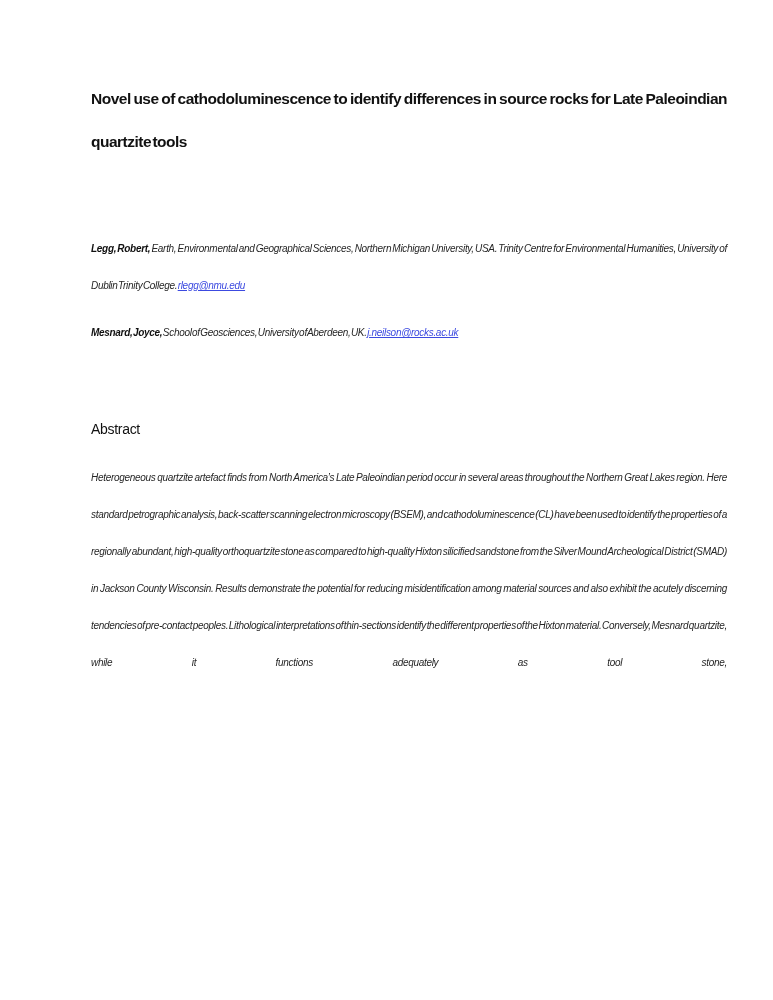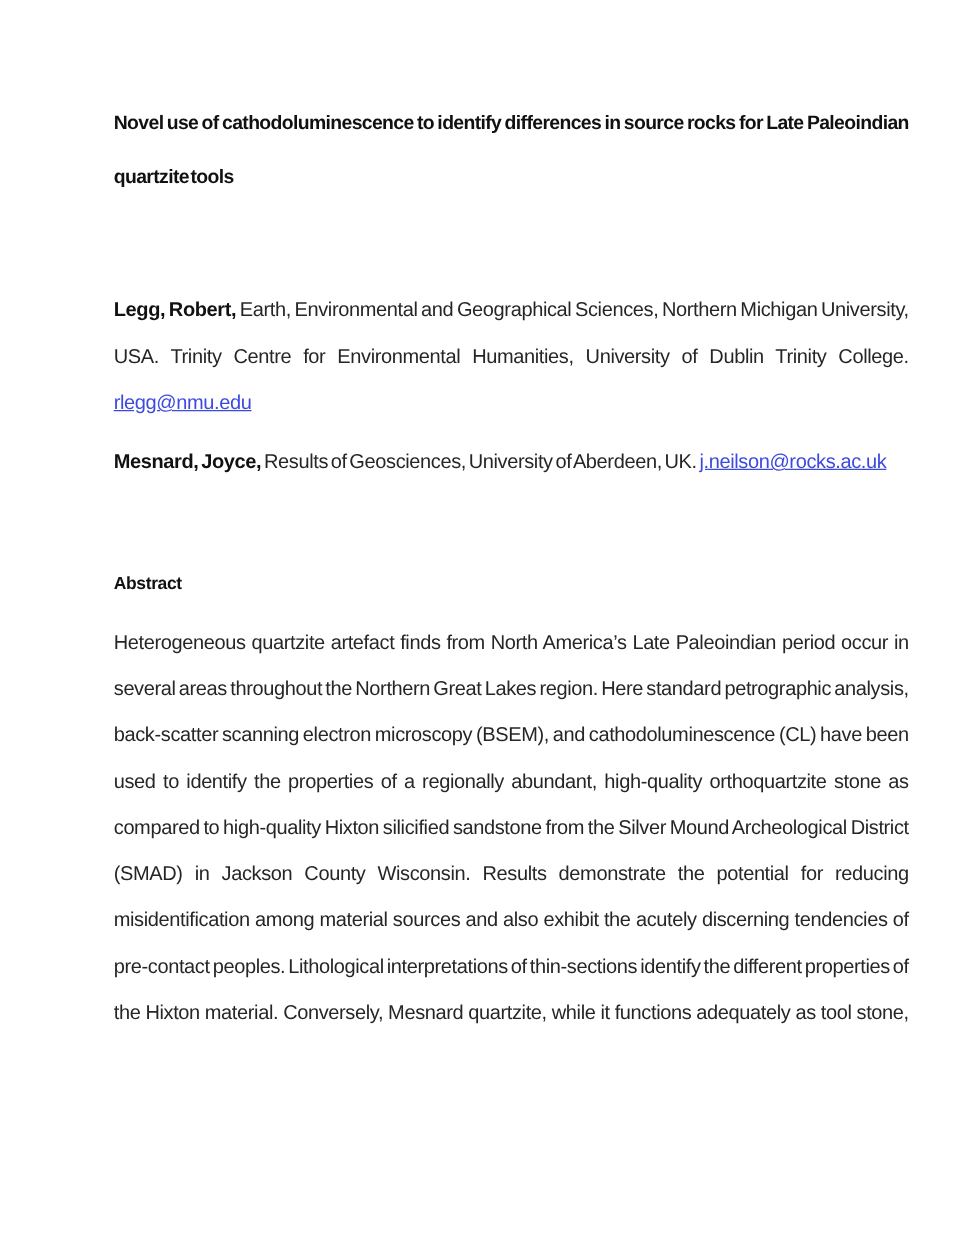--- a/index.html
+++ b/index.html
@@ -23,38 +23,39 @@
     font-size: 15.5px;
     font-weight: bold;
     color: #111111;
     line-height: 43px;
     letter-spacing: -0.5px;
     word-spacing: -2.5px;
     text-align: justify;
   }
   .para {
     margin: 0;
-    font-size: 16px;
+    font-size: 10px;
     line-height: 37px;
     letter-spacing: -0.3px;
     word-spacing: -2px;
     text-align: justify;
+    font-style: italic;
   }
   .author-block-first { margin-top: 67px; }
   .author-block { margin-top: 10px; }
   .author-name { font-weight: bold; color: #111111; }
   .email {
     color: #3c4ae0;
     text-decoration: underline;
     cursor: pointer;
   }
   .abstract-heading {
     margin: 60px 0 0 0;
     font-size: 14px;
-    font-weight: bold;
+    font-weight: normal;
     color: #111111;
     line-height: 37px;
     letter-spacing: -0.3px;
   }
   .abstract-text {
     margin-top: 11px;
     text-align-last: justify;
   }
 </style>
 </head>
@@ -65,21 +66,21 @@
   <h1 class="title">Novel use of cathodoluminescence to identify differences in source rocks for Late Paleoindian quartzite tools</h1>
 
   <p class="para author-block-first">
     <span class="author-name">Legg, Robert,</span>
     <span>Earth, Environmental and Geographical Sciences, Northern Michigan University, USA. Trinity Centre for Environmental Humanities, University of Dublin Trinity College.</span>
     <a class="email">rlegg@nmu.edu</a>
   </p>
 
   <p class="para author-block">
     <span class="author-name">Mesnard, Joyce,</span>
-    <span>Results of Geosciences, University of Aberdeen, UK.</span>
+    <span>School of Geosciences, University of Aberdeen, UK.</span>
     <a class="email">j.neilson@rocks.ac.uk</a>
   </p>
 
 
   <h2 class="abstract-heading">Abstract</h2>
 
   <p class="para abstract-text">Heterogeneous quartzite artefact finds from North America’s Late Paleoindian period occur in several areas throughout the Northern Great Lakes region. Here standard petrographic analysis, back-scatter scanning electron microscopy (BSEM), and cathodoluminescence (CL) have been used to identify the properties of a regionally abundant, high-quality orthoquartzite stone as compared to high-quality Hixton silicified sandstone from the Silver Mound Archeological District (SMAD) in Jackson County Wisconsin. Results demonstrate the potential for reducing misidentification among material sources and also exhibit the acutely discerning tendencies of pre-contact peoples. Lithological interpretations of thin-sections identify the different properties of the Hixton material. Conversely, Mesnard quartzite, while it functions adequately as tool stone,</p>
 
 </div>
 

